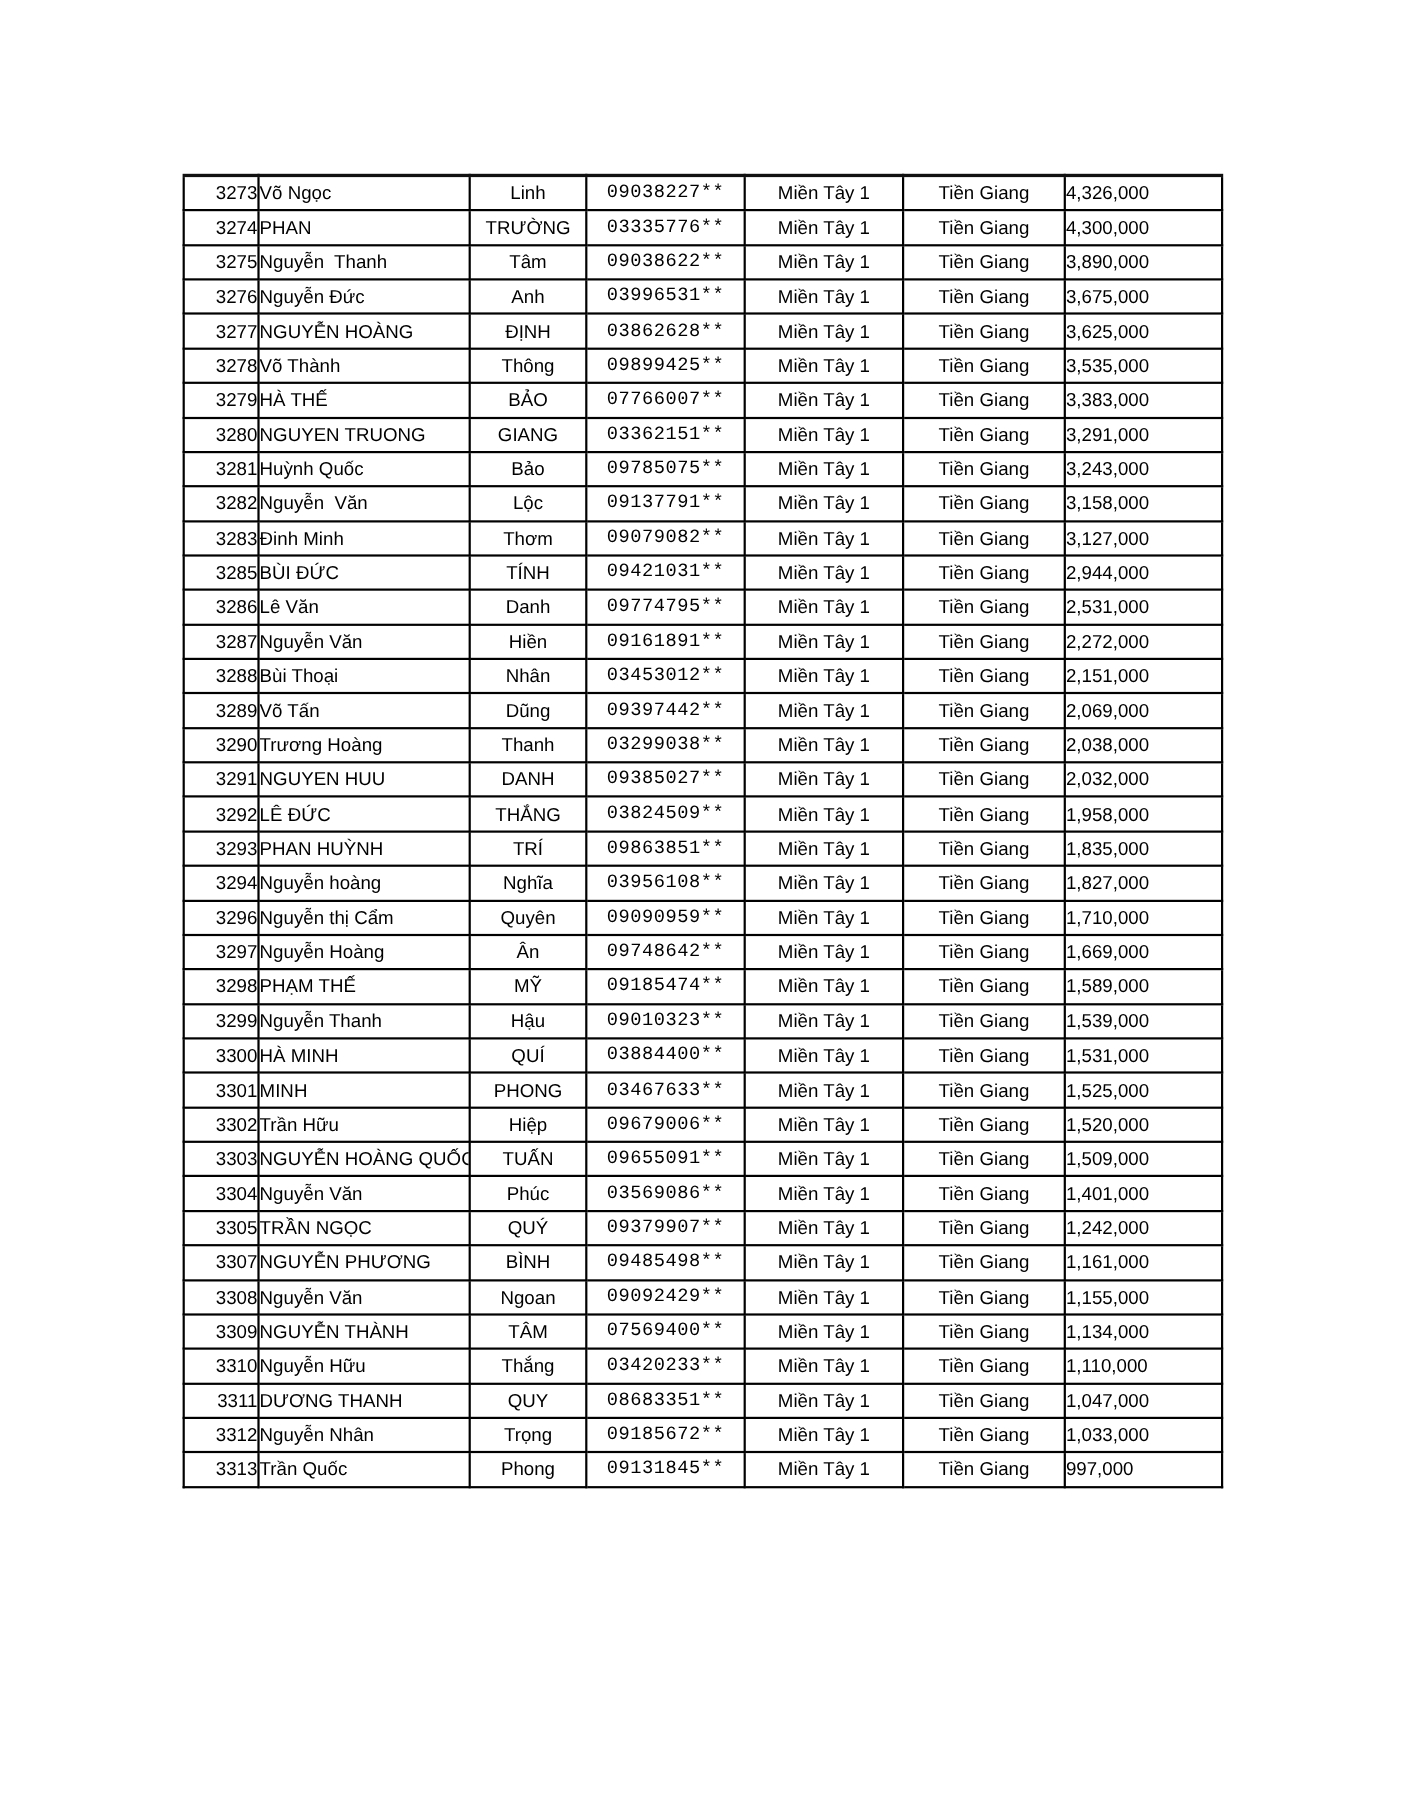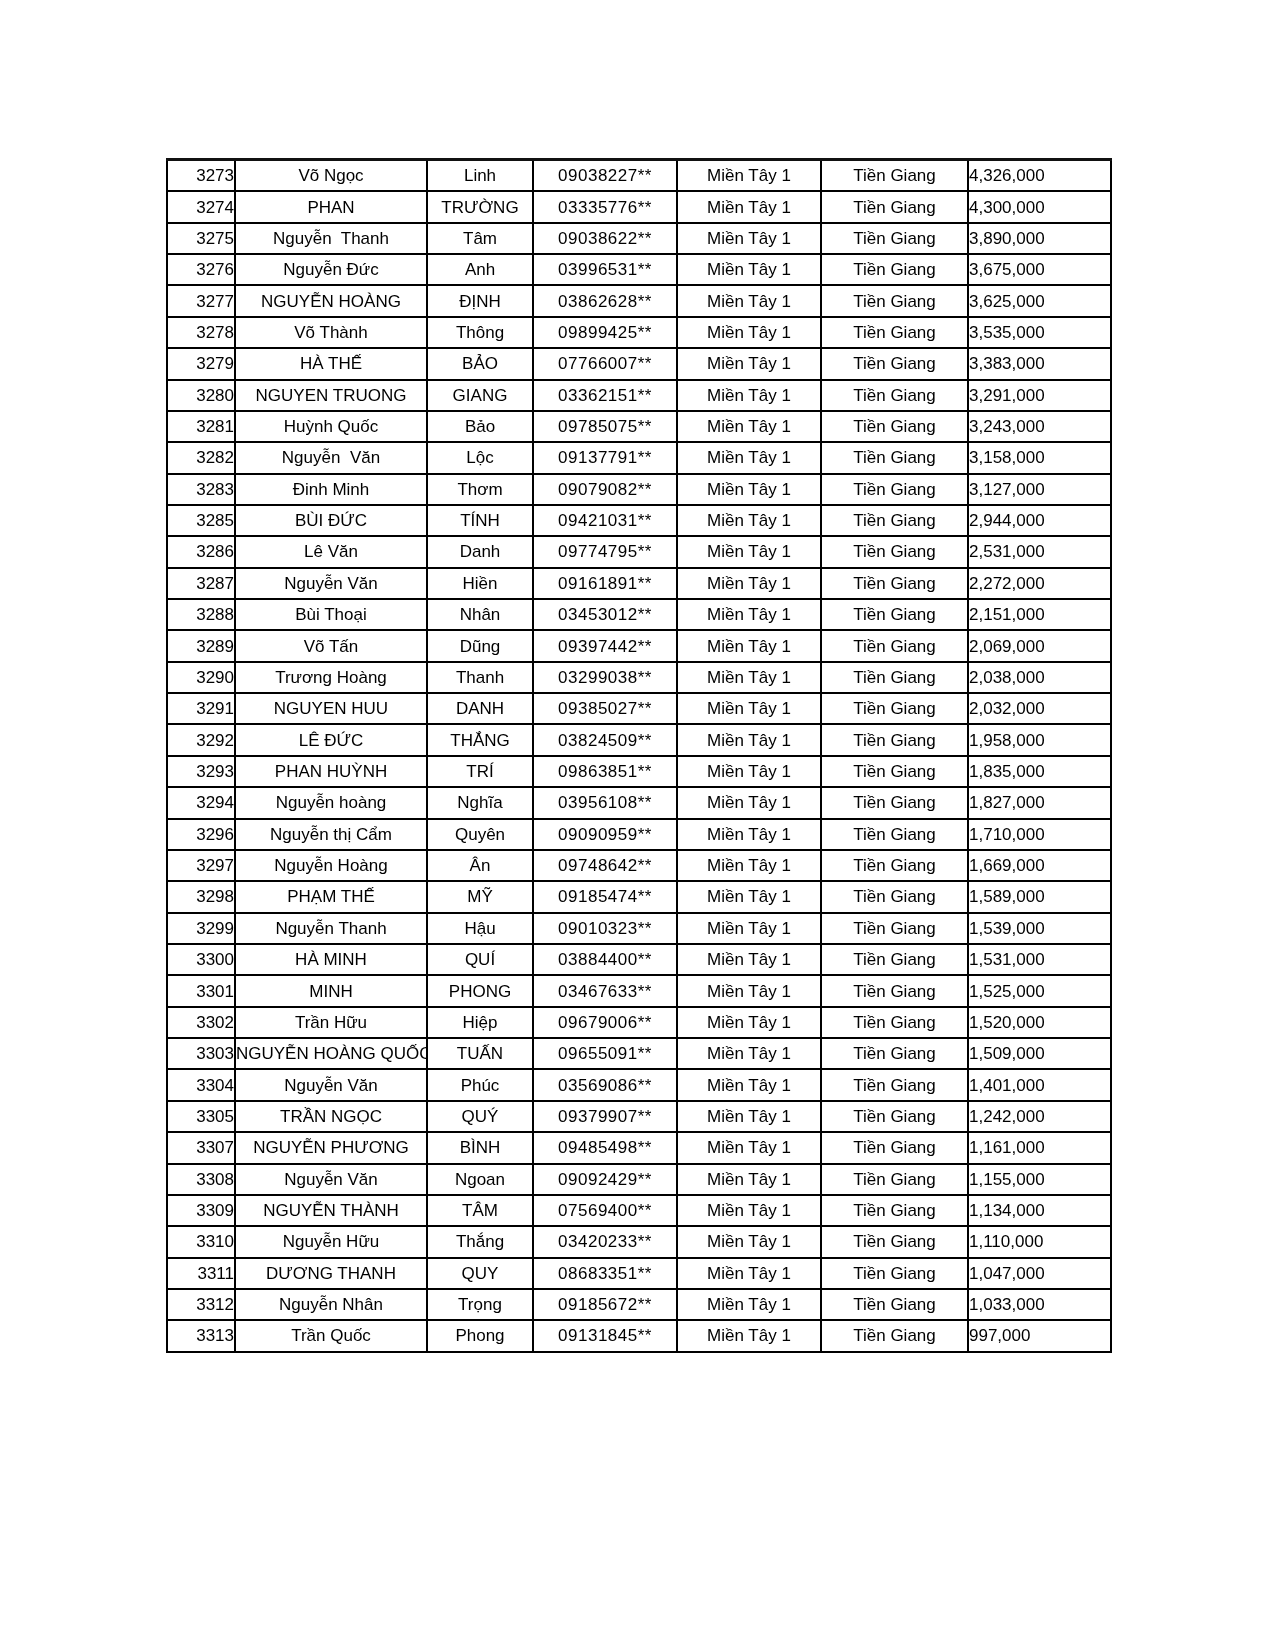--- a/index.html
+++ b/index.html
@@ -30,23 +30,23 @@
     border: 2px solid #000000;
     height: 29.36px; 
     font-size: 17px;
     line-height: 1;
     padding: 0;
     overflow: hidden;
     white-space: pre;
     vertical-align: middle;
   }
   td.c-id      { text-align: right;  padding-right: 5px; }
-  td.c-first   { text-align: center; }
+  td.c-first   { text-align: left; }
   td.c-last    { text-align: center; }
-  td.c-phone   { text-align: center; letter-spacing: 0.5px; }
+  td.c-phone   { text-align: center; letter-spacing: 0.5px; font-family: Liberation Mono, monospace; }
   td.c-region  { text-align: center; }
   td.c-province{ text-align: center; }
   td.c-amount  {  padding-right: 10px; }
 </style>
 </head>
 <body>
 
 <div class="page">
   <table class="donor-table">
     <colgroup>

